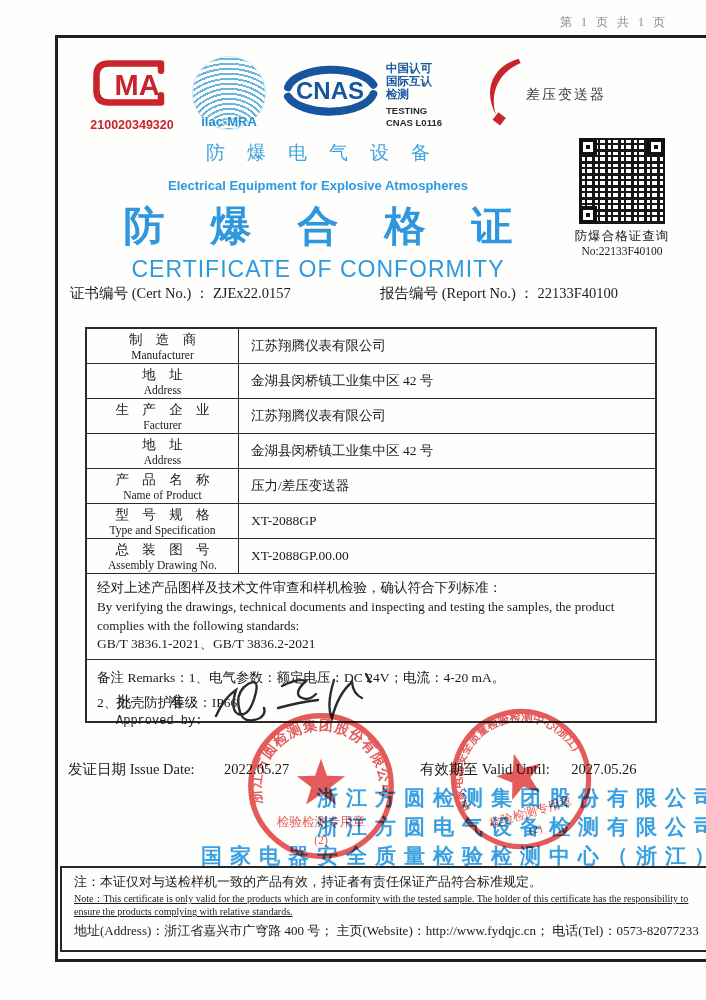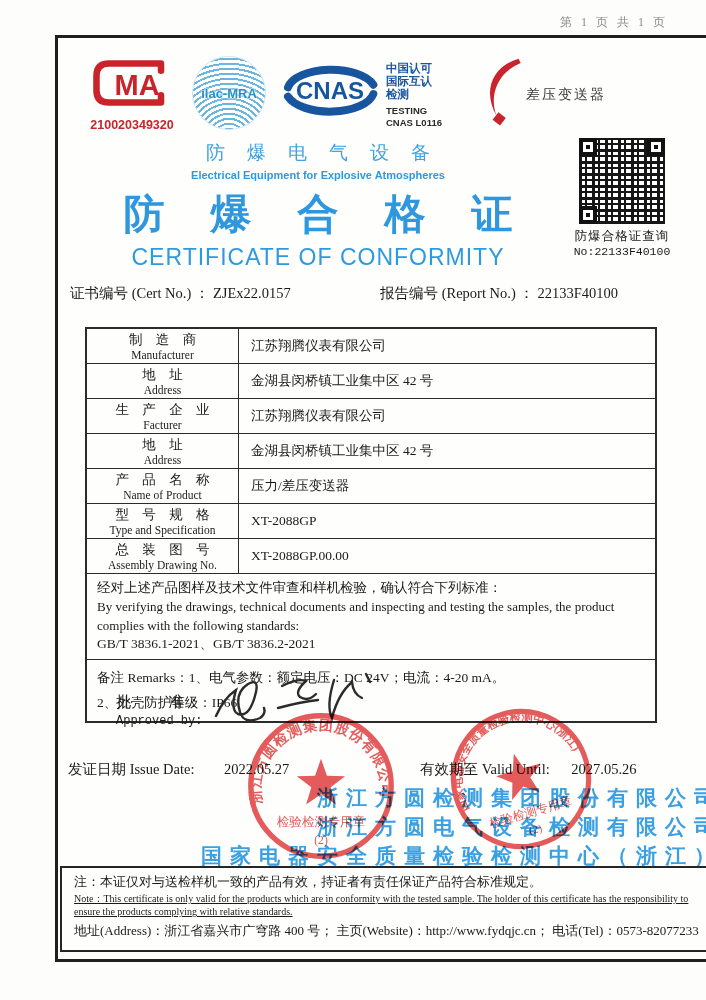--- a/index.html
+++ b/index.html
@@ -17,49 +17,49 @@
     position:absolute; left:55px; top:35px; width:675px; height:927px;
     border:3px solid #1f1f1f; background:#fefefc;
   }
   
   .logos-row { position:absolute; top:16px; left:26px; right:10px; height:86px; display:flex; align-items:flex-start; }
   .cma-block { width:96px; text-align:center; }
   .cma-number { font-size:12.5px; font-weight:bold; color:#c9232b; margin-top:2px; font-family:"Liberation Sans",sans-serif; }
   .ilac-circle {
     width:74px; height:74px; border-radius:50%; margin:2px 14px 0 12px;
     background:repeating-radial-gradient(circle at 50% 115%, #6ab6de 0 2px, #ffffff 2px 5px);
-    display:flex; align-items:center; justify-content:center;
+    display:flex; align-items:flex-end; justify-content:center;
     border:1px solid #cfe6f2;
   }
   .ilac-text { font-family:"Liberation Sans",sans-serif; font-weight:bold; font-size:13px; color:#2a8fc7; text-shadow:0 0 3px #fff,0 0 3px #fff; }
   .cnas-group { display:flex; margin-top:8px; }
   .cnas-caption { margin-left:6px; line-height:1.15; }
   .cnas-zh { font-size:11.5px; font-weight:bold; color:#17559e; }
   .cnas-en { font-size:9.5px; font-weight:bold; color:#2b2b2b; font-family:"Liberation Sans",sans-serif; margin-top:3px; line-height:1.25; }
   .fy-group { display:flex; margin-left:34px; margin-top:2px; }
   .fy-label { font-size:14px; color:#3c3c3c; letter-spacing:2px; margin:30px 0 0 2px; }
   
   .header-block { position:absolute; top:102px; left:0; width:520px; text-align:center; }
   .title-zh { font-size:19px; color:#3fa3df; letter-spacing:22px; margin-right:-22px; }
-  .subtitle-en { font-size:11px; font-weight:bold; color:#2d9ae0; font-family:"Liberation Sans",sans-serif; margin-top:3px; }
+  .subtitle-en { font-size:13px; font-weight:bold; color:#2d9ae0; font-family:"Liberation Sans",sans-serif; margin-top:12px; }
   .main-zh { font-size:41px; font-weight:bold; color:#2e97de; letter-spacing:46px; margin-right:-46px; margin-top:6px; }
   .main-en { font-size:23px; color:#2d9ae0; letter-spacing:1px; font-family:"Liberation Sans",sans-serif; margin-top:2px; }
   
   .qr-block { position:absolute; left:506px; top:100px; width:116px; text-align:center; }
   .qr-pattern {
     width:86px; height:86px; margin:0 auto; position:relative; background-color:#fff;
     background-image:
       repeating-linear-gradient(90deg,#161616 0 3px,transparent 3px 6px,#161616 6px 8px,transparent 8px 13px),
       repeating-linear-gradient(0deg,#161616 0 3px,transparent 3px 7px,#161616 7px 9px,transparent 9px 12px);
   }
   .finder { position:absolute; width:18px; height:18px; border:4px solid #111; background:#fff; }
   .finder::after { content:""; position:absolute; left:3px; top:3px; width:4px; height:4px; background:#111; }
   .f-tl { left:0; top:0; } .f-tr { right:0; top:0; } .f-bl { left:0; bottom:0; }
   .qr-label { font-size:12.5px; margin-top:4px; letter-spacing:1px; }
-  .qr-number { font-size:11.5px; font-family:Liberation Mono, monospace; }
+  .qr-number { font-size:11.5px; font-family:Liberation Serif, serif; }
   
   .cert-row { position:absolute; top:246px; left:10px; right:6px; font-size:14.5px; }
   .cert-left { position:absolute; left:2px; white-space:nowrap; }
   .cert-right { position:absolute; left:312px; white-space:nowrap; }
   
   .cert-table { position:absolute; left:27px; top:274px; width:572px; border:2px solid #2b2b2b;margin-top:15px; }
   .t-row { display:flex; border-bottom:1.5px solid #2b2b2b; min-height:32px; }
   .t-row:last-child { border-bottom:none; }
   .t-label { width:152px; border-right:1.5px solid #2b2b2b; text-align:center; padding:2px 2px; display:flex; flex-direction:column; justify-content:center; }
   .t-label .zh { font-size:13.5px; letter-spacing:5px; margin-right:-5px; }

